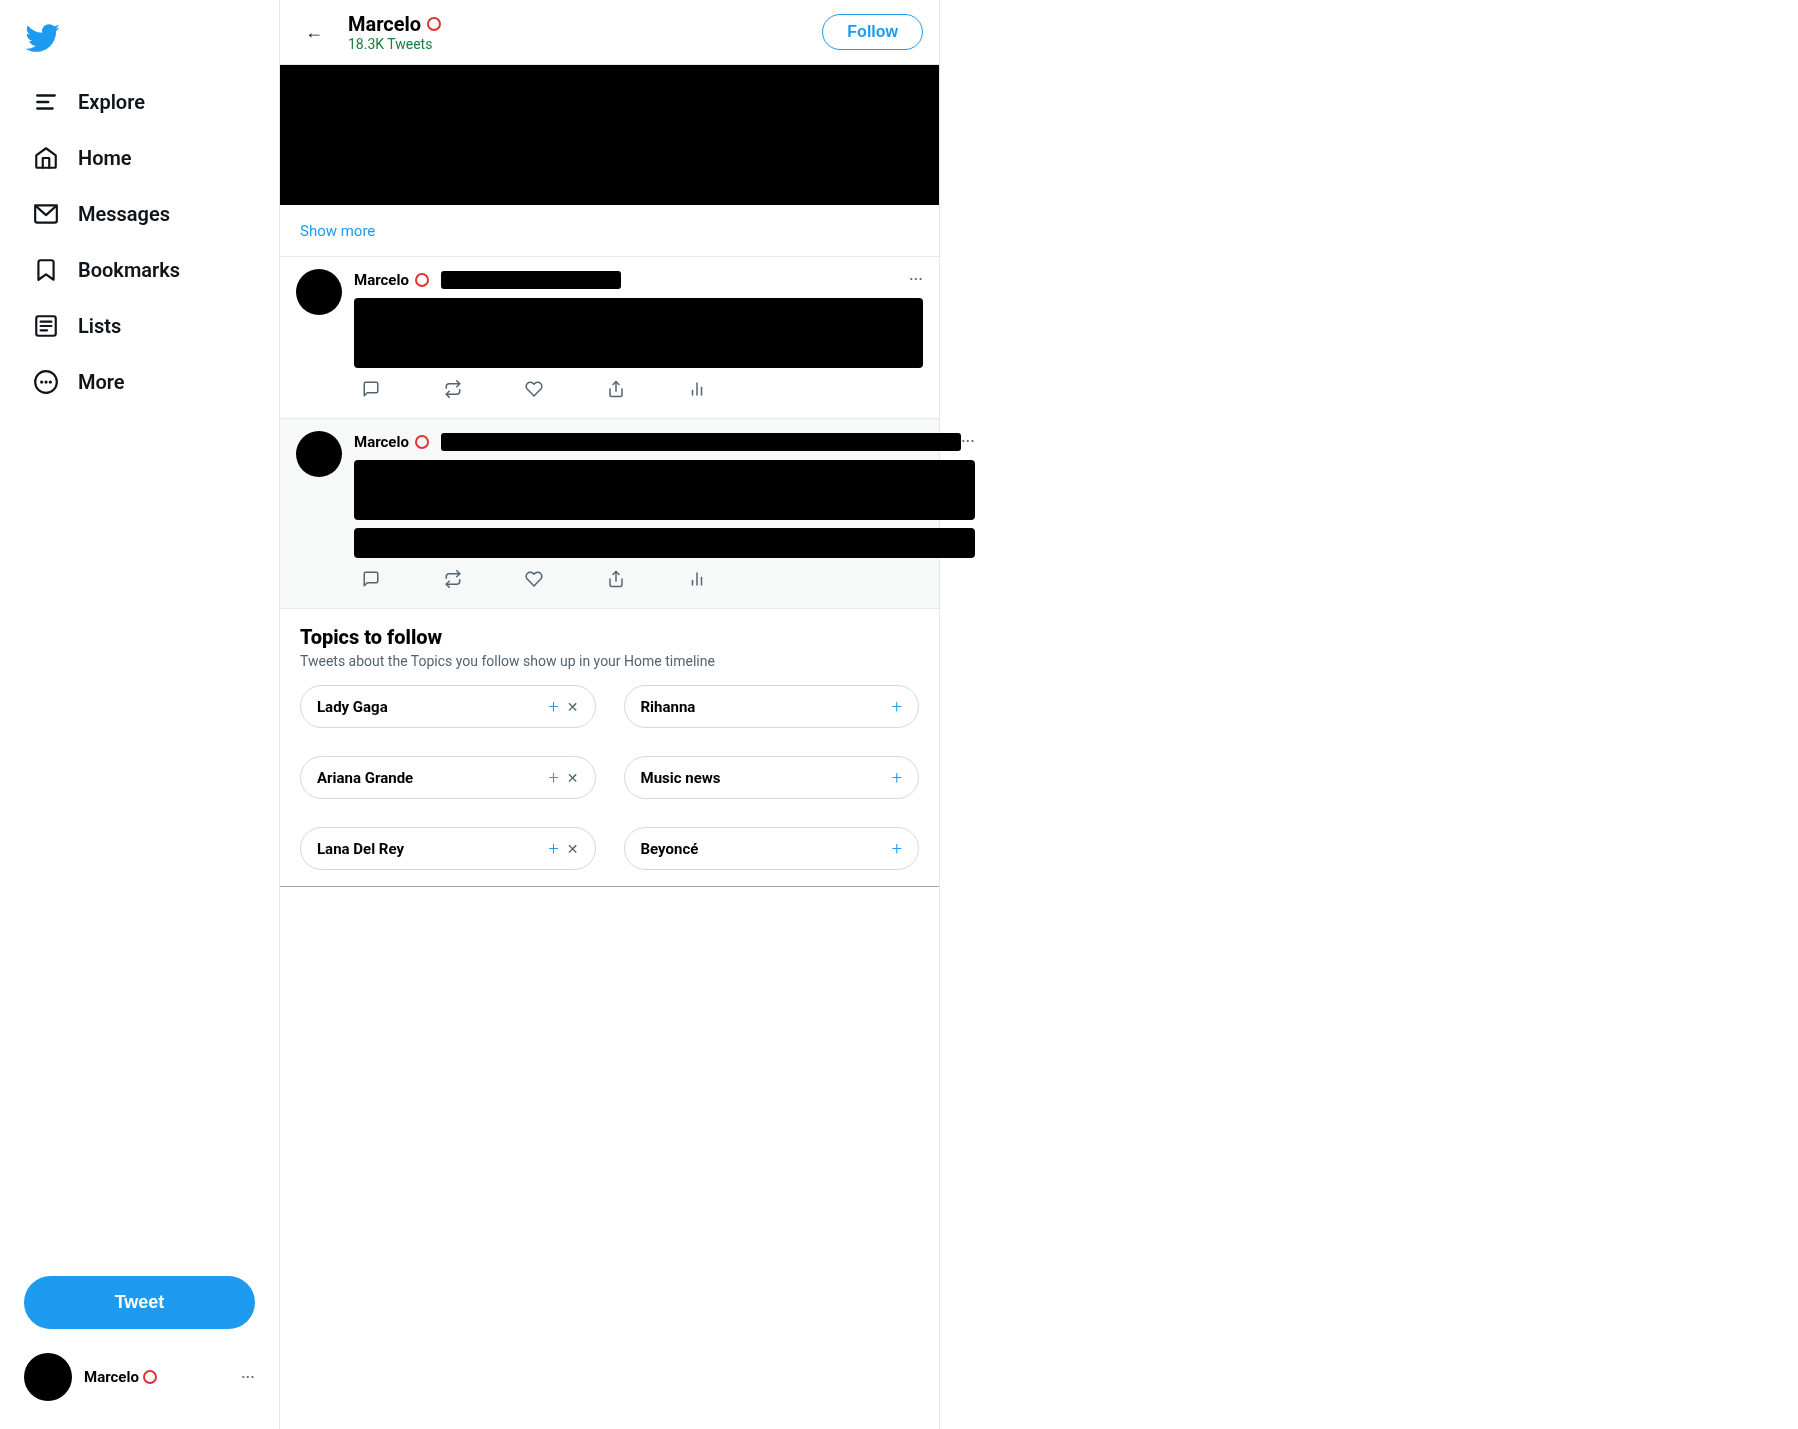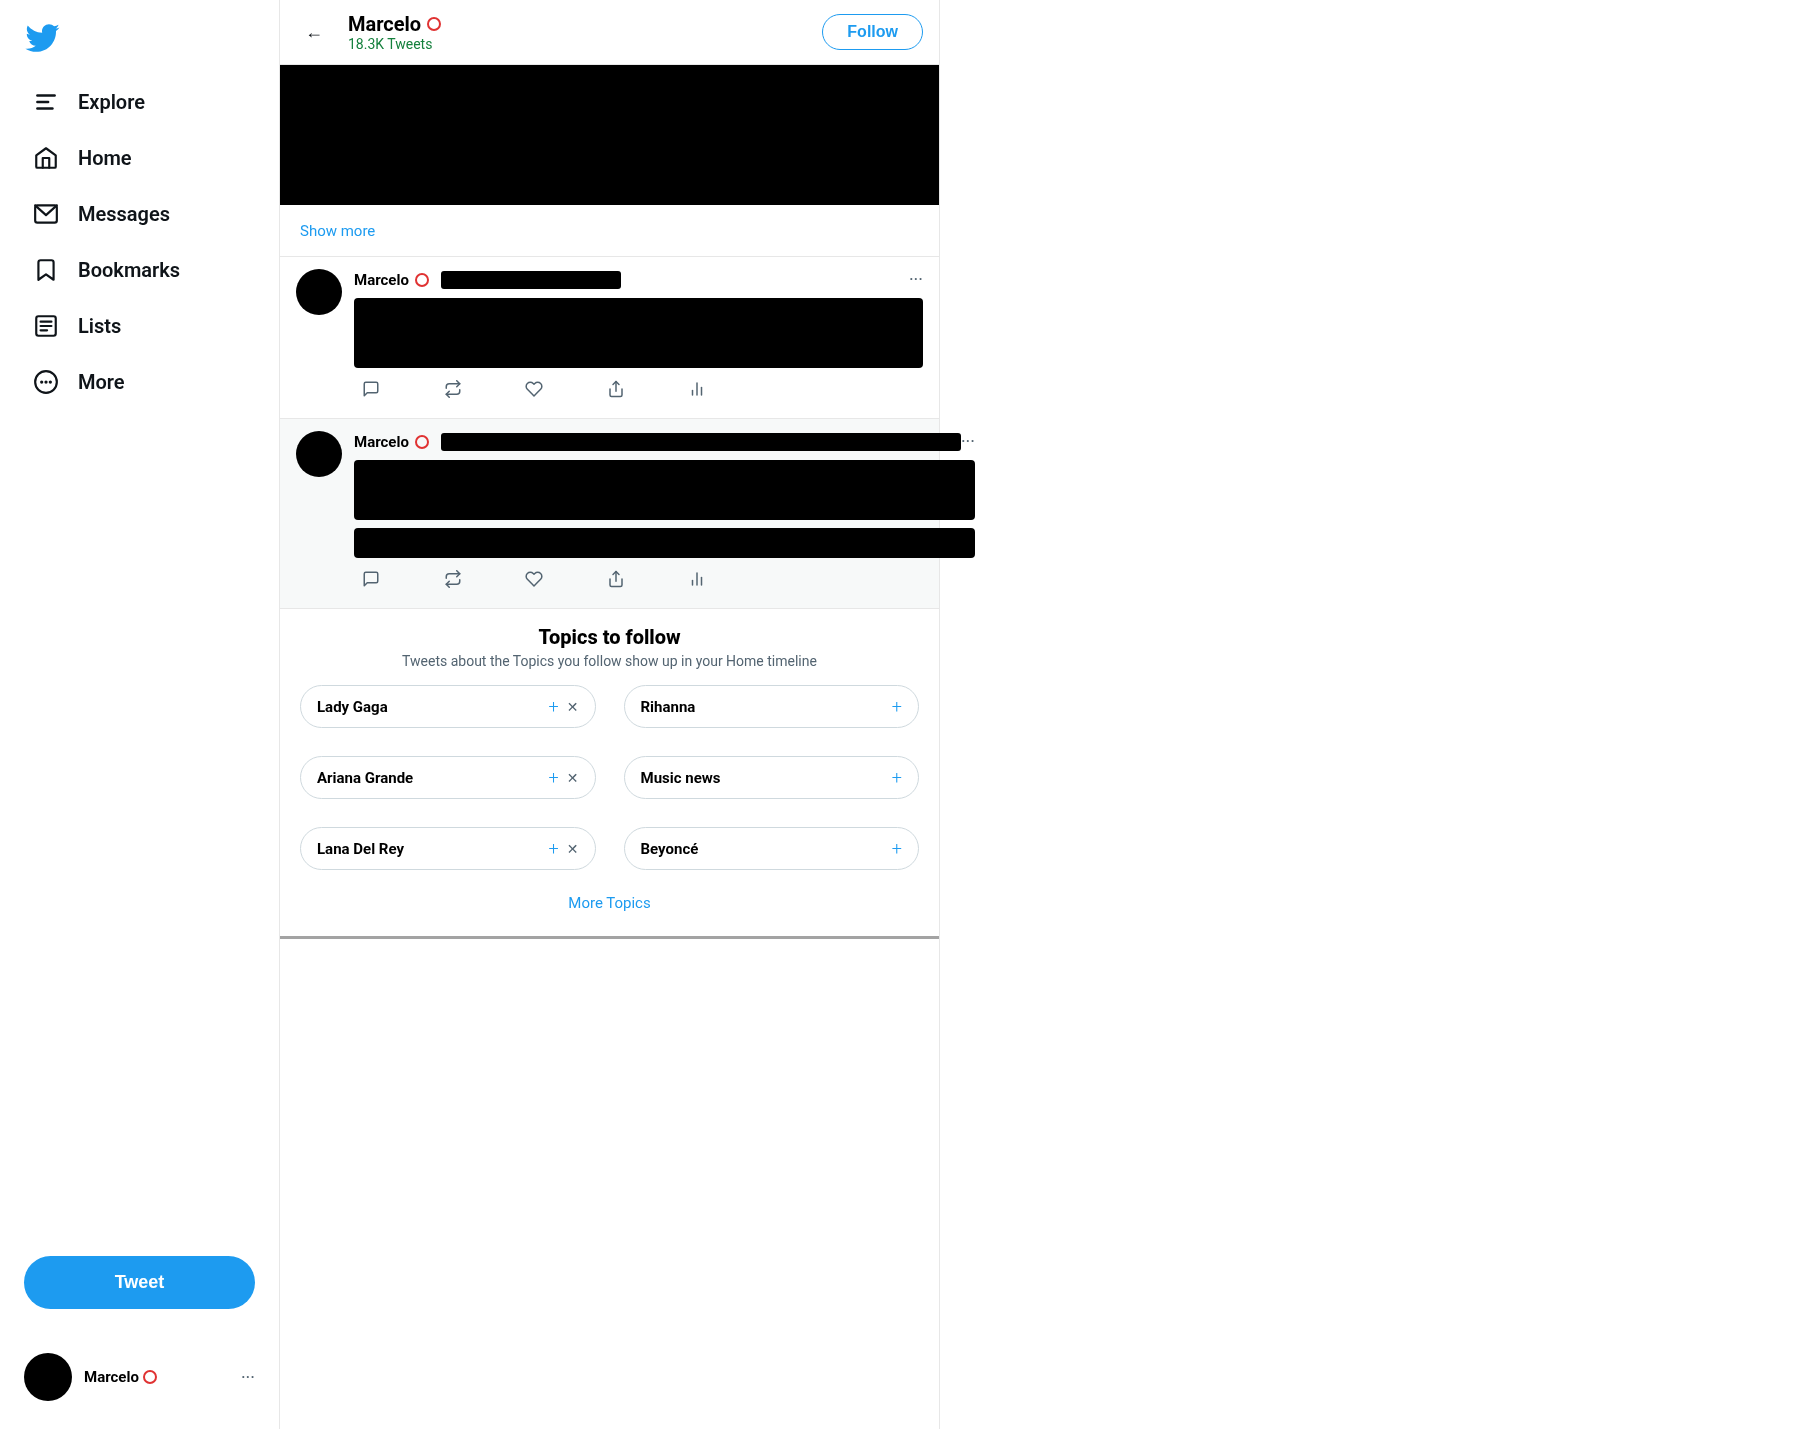--- a/index.html
+++ b/index.html
@@ -62,21 +62,21 @@
     }
     .tweet-button {
       background: #1d9bf0;
       color: #fff;
       border: none;
       border-radius: 50px;
       padding: 16px;
       font-size: 18px;
       font-weight: 700;
       cursor: pointer;
-      margin: 32px 8px;
+      margin: 12px 8px;
       width: calc(100% - 16px);
     }
 
     
     .sidebar-bottom {
       display: flex;
       align-items: center;
       gap: 12px;
       padding: 12px 8px;
       border-radius: 50px;
@@ -253,22 +253,21 @@
       padding: 4px 8px;
       border-radius: 50px;
     }
     .action-icon {
       font-size: 16px;
     }
 
     
     .topics-section {
       padding: 16px 20px;
-      border-bottom: 3px solid #a3a3a3;
-      text-align: center;
+      border-bottom: 1px solid #a3a3a3;
     }
     .topics-title {
       font-size: 20px;
       font-weight: 800;
       margin-bottom: 4px;
     }
     .topics-subtitle {
       font-size: 14px;
       color: #536471;
       margin-bottom: 16px;
@@ -585,16 +584,15 @@
       </div>
 
       <div class="topic-pill">
         <span class="topic-label">Beyoncé</span>
         <div class="topic-actions">
           <span class="topic-plus">+</span>
         </div>
       </div>
 
     </div>
-    <a class="more-topics-link">More Topics</a>
   </div>
 
 </main>
 
 </body></html>

